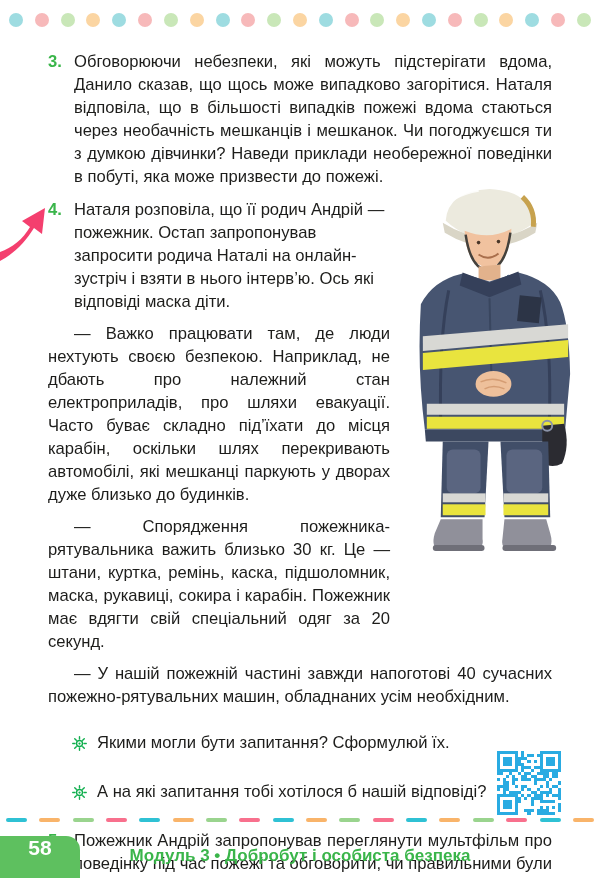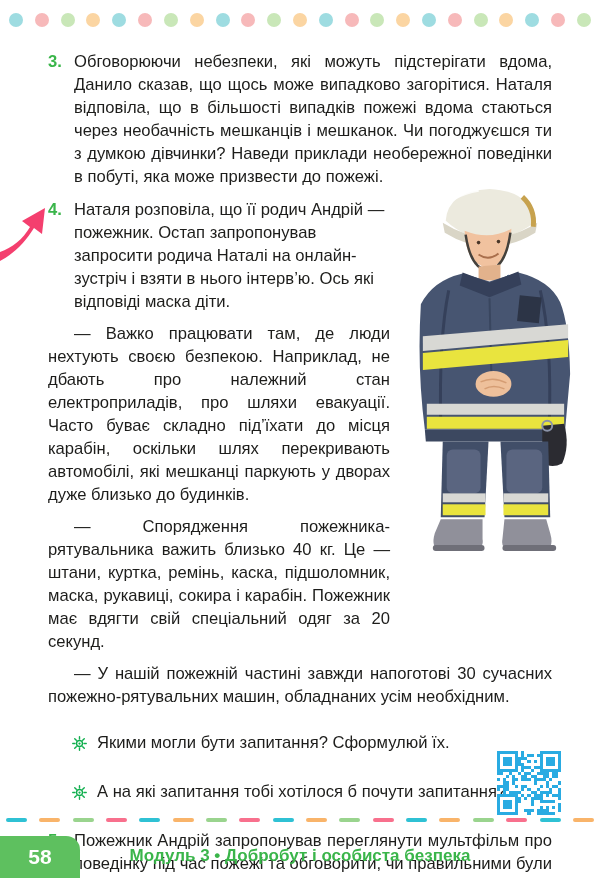--- a/index.html
+++ b/index.html
@@ -28,21 +28,21 @@
   .photo{position:absolute;top:168px;left:393px;width:199px;height:392px;}
   .arrow{position:absolute;top:203px;left:0;width:46px;height:58px;}
   .qr{position:absolute;top:751px;left:497px;width:64px;height:64px;}
 
   
   .bottom-dashes{position:absolute;top:818px;left:6px;width:588px;display:flex;justify-content:space-between;}
   .bottom-dashes span{width:21px;height:4px;border-radius:2px;}
 
   
   .pagenum{position:absolute;left:0;top:836px;width:80px;height:42px;background:#5ec05f;
-           border-radius:0 14px 0 0;display:flex;align-items:center;justify-content:center;
+           border-radius:0 14px 0 0;display:flex;justify-content:center;
            color:#fff;font-weight:bold;font-size:21px;}
   .module{position:absolute;left:0;right:0;top:846px;text-align:center;color:#3ab54a;
           font-weight:bold;font-size:17px;}
 </style>
 </head>
 <body>
 
 <div class="page">
 
   <div class="top-dots">
@@ -77,22 +77,22 @@
       <span class="num">3.</span>
       <div class="txt">Обговорюючи небезпеки, які можуть підстерігати вдома, Данило сказав, що щось може випадково загорітися. Наталя відповіла, що в більшості випадків пожежі вдома стаються через необачність мешканців і мешканок. Чи погоджуєшся ти з думкою дівчинки? Наведи приклади необережної поведінки в побуті, яка може призвести до пожежі.</div>
     </div>
 
     <div class="task task4">
       <span class="num">4.</span>
       <div class="txt">Наталя розповіла, що її родич Андрій — пожежник. Остап запропонував запросити родича Наталі на онлайн-зустріч і взяти в нього інтерв’ю. Ось які відповіді маска діти.</div>
     </div>
 
     <p class="dialog">— Важко працювати там, де люди нехтують своєю безпекою. Наприклад, не дбають про належний стан електроприладів, про шляхи евакуації. Часто буває складно під’їхати до місця карабін, оскільки шлях перекривають автомобілі, які мешканці паркують у дворах дуже близько до будинків.</p>
-    <p class="dialog">— Спорядження пожежника-рятувальника важить близько 40 кг. Це — штани, куртка, ремінь, каска, підшоломник, маска, рукавиці, сокира і карабін. Пожежник має вдягти свій спеціальний одяг за 20 секунд.</p>
-    <p class="dialog full">— У нашій пожежній частині завжди напоготові 30 сучасних пожежно-рятувальних машин, обладнаних усім необхідним.</p>
+    <p class="dialog">— Спорядження пожежника-рятувальника важить близько 30 кг. Це — штани, куртка, ремінь, каска, підшоломник, маска, рукавиці, сокира і карабін. Пожежник має вдягти свій спеціальний одяг за 20 секунд.</p>
+    <p class="dialog full">— У нашій пожежній частині завжди напоготові 40 сучасних пожежно-рятувальних машин, обладнаних усім необхідним.</p>
 
     <div class="questions">
       <div class="q-row">
         <span class="q-icon">
           <svg viewBox="0 0 16 16" width="15" height="15">
             <g stroke="#0fae4d" stroke-width="1.5" stroke-linecap="round">
               <line x1="8" y1="0.8" x2="8" y2="3.2"></line>
                 <line x1="8" y1="12.8" x2="8" y2="15.2"></line>
               <line x1="0.8" y1="8" x2="3.2" y2="8"></line>
                 <line x1="12.8" y1="8" x2="15.2" y2="8"></line>
@@ -117,21 +117,21 @@
                 <line x1="12.8" y1="8" x2="15.2" y2="8"></line>
               <line x1="2.9" y1="2.9" x2="4.6" y2="4.6"></line>
                 <line x1="11.4" y1="11.4" x2="13.1" y2="13.1"></line>
               <line x1="13.1" y1="2.9" x2="11.4" y2="4.6"></line>
                 <line x1="4.6" y1="11.4" x2="2.9" y2="13.1"></line>
             </g>
             <circle cx="8" cy="8" r="3.2" fill="none" stroke="#0fae4d" stroke-width="1.5"></circle>
             <circle cx="8" cy="8" r="1.2" fill="#0fae4d"></circle>
           </svg>
         </span>
-        <span>А на які запитання тобі хотілося б почути запитання?</span>
+        <span>А на які запитання тобі хотілося б нашій відповіді?</span>
       </div>
     </div>
 
     <div class="task task5">
       <span class="num">5.</span>
       <div class="txt">Пожежник Андрій запропонував переглянути мультфільм про поведінку під час пожежі та обговорити, чи правильними були дії його персонажів. Подивись і ти цей мультфільм. Вислови та обґрунтуй свою думку.</div>
     </div>
 
   </div>
 

